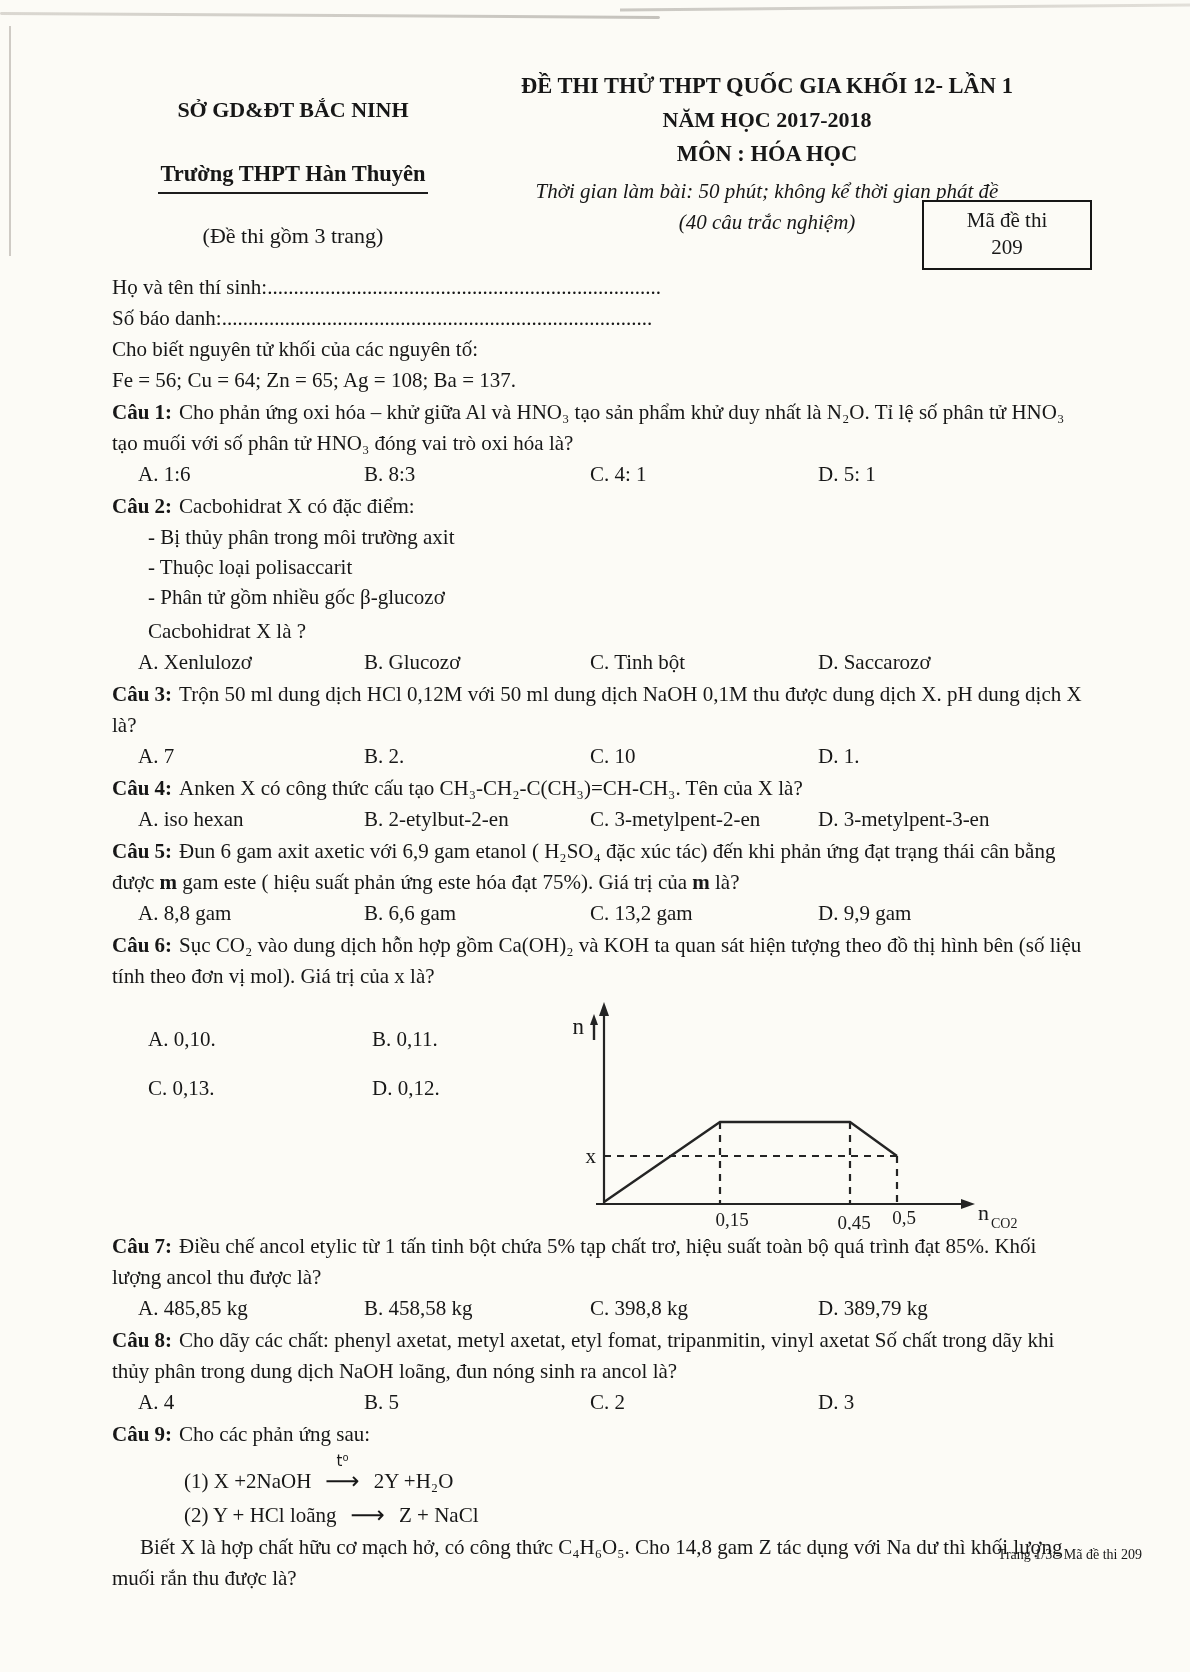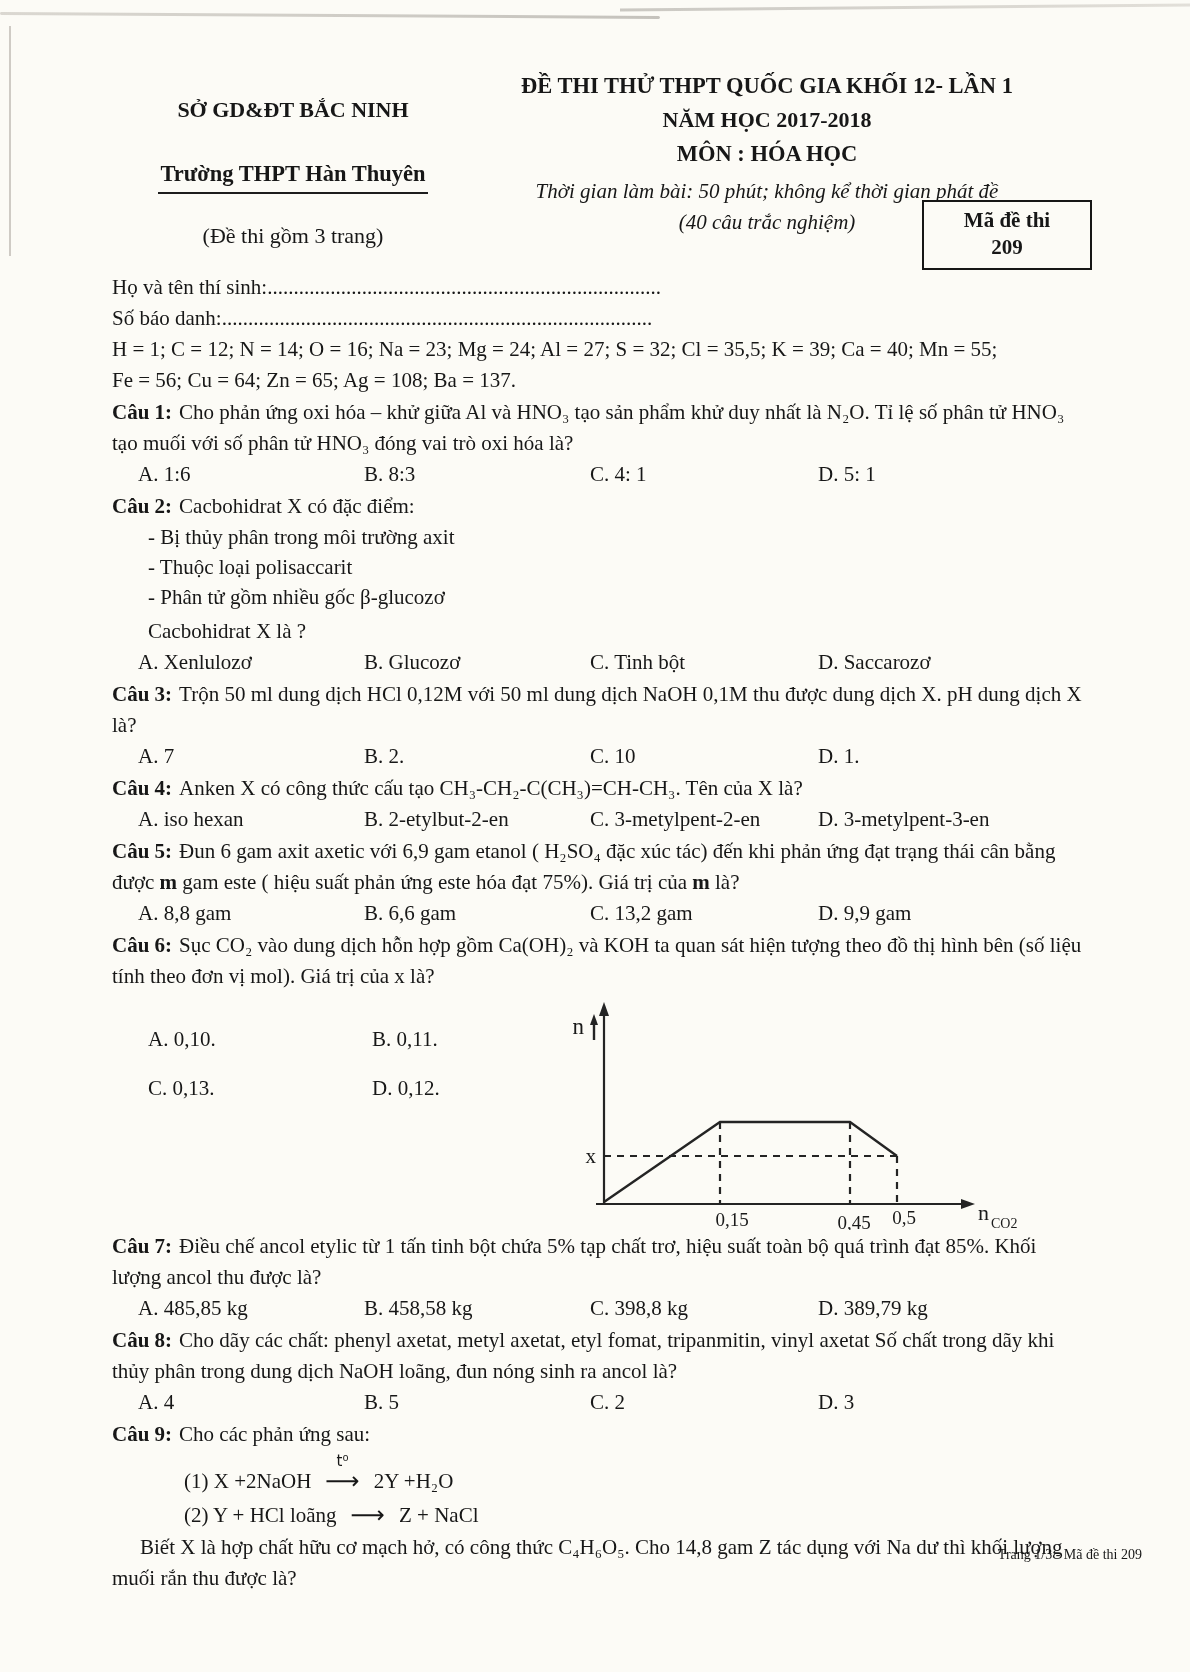--- a/index.html
+++ b/index.html
@@ -29,21 +29,21 @@
   .h-school  { font-weight:bold; font-size:22.5px; border-bottom:2.5px solid #1d1d1d;
                display:inline-block; padding:0 2px 3px; margin-top:2px; }
   .h-pages   { margin-top:26px; font-size:22px; }
   .hdr-right { position:absolute; left:447px; top:70px; width:640px; text-align:center; }
   .h-title   { font-weight:bold; font-size:22.5px; }
   .h-year    { font-weight:bold; font-size:22px; margin-top:3px;text-align:center; }
   .h-subject { font-weight:bold; font-size:22.5px; margin-top:3px; }
   .h-time    { font-style:italic; font-size:21px; margin-top:7px; }
   .h-count   { font-style:italic; font-size:21px; margin-top:0; }
   .code-box  { position:absolute; left:922px; top:200px; width:170px;
-               border:2.5px solid #161616; text-align:center; font-weight:bold;
+               border:2.5px solid #161616; text-align:center; font-weight:normal;
                font-size:21px; line-height:27px; padding:5px 4px 7px; background:#fcfbf6; }
 
   
   .bodycol { padding: 0 108px 0 112px; }
   .nowrap { white-space: nowrap; }
   .q { margin-top: 1px; }
   p.qt { margin: 0; }
   .ql { margin-right: 7px; }
   .opts { display: grid; grid-template-columns: 226px 226px 228px auto; padding-left: 26px; }
   .bullets div { padding-left: 36px; line-height: 30px; }
@@ -91,21 +91,21 @@
     </div>
     <div class="code-box">
       <div>Mã đề thi</div>
       <div>209</div>
     </div>
   </header>
 
   <main class="bodycol">
     <div class="nowrap">Họ và tên thí sinh:...........................................................................</div>
     <div class="nowrap">Số báo danh:..................................................................................</div>
-    <div class="nowrap">H = 1; C = 12; N = 14; O = 16; Na = 23; Mg = 24; Al = 27; S = 32; Cl = 35,5; K = 39; Ca = 40; Mn = 55;</div>
+    <div>Cho biết nguyên tử khối của các nguyên tố:</div>
     <div>Fe = 56; Cu = 64; Zn = 65; Ag = 108; Ba = 137.</div>
 
     <section class="q">
       <p class="qt"><b class="ql">Câu 1:</b><span>Cho phản ứng oxi hóa – khử giữa Al và HNO₃ tạo sản phẩm khử duy nhất là N₂O. Tỉ lệ số phân tử HNO₃ tạo muối với số phân tử HNO₃ đóng vai trò oxi hóa là?</span></p>
       <div class="opts">
         <span>A. 1:6</span>
         <span>B. 8:3</span>
         <span>C. 4: 1</span>
         <span>D. 5: 1</span>
       </div>

